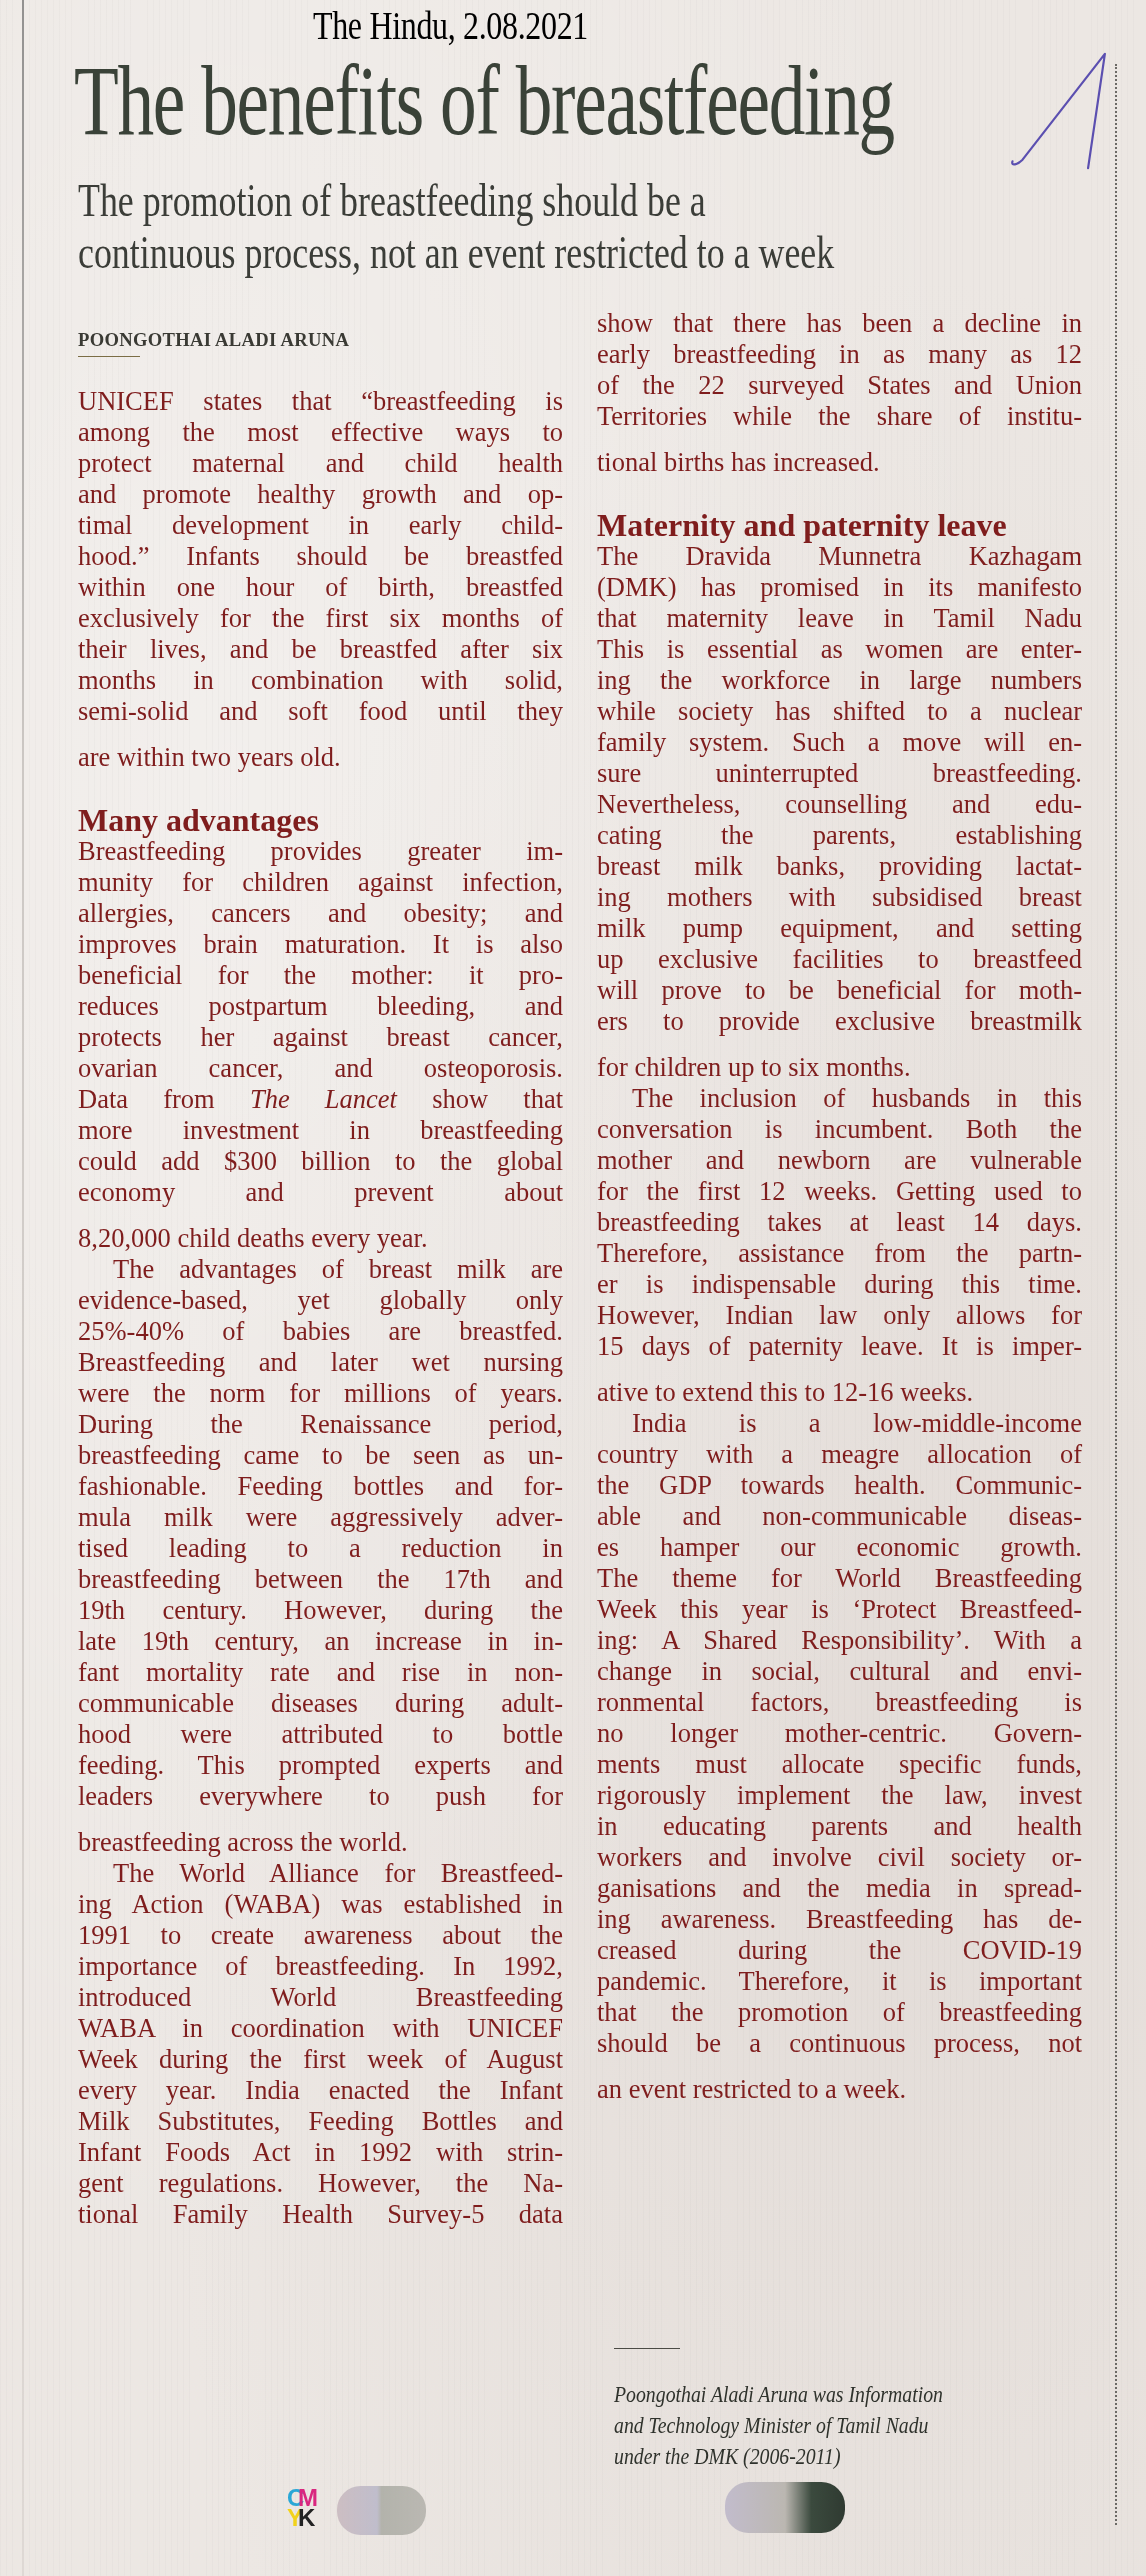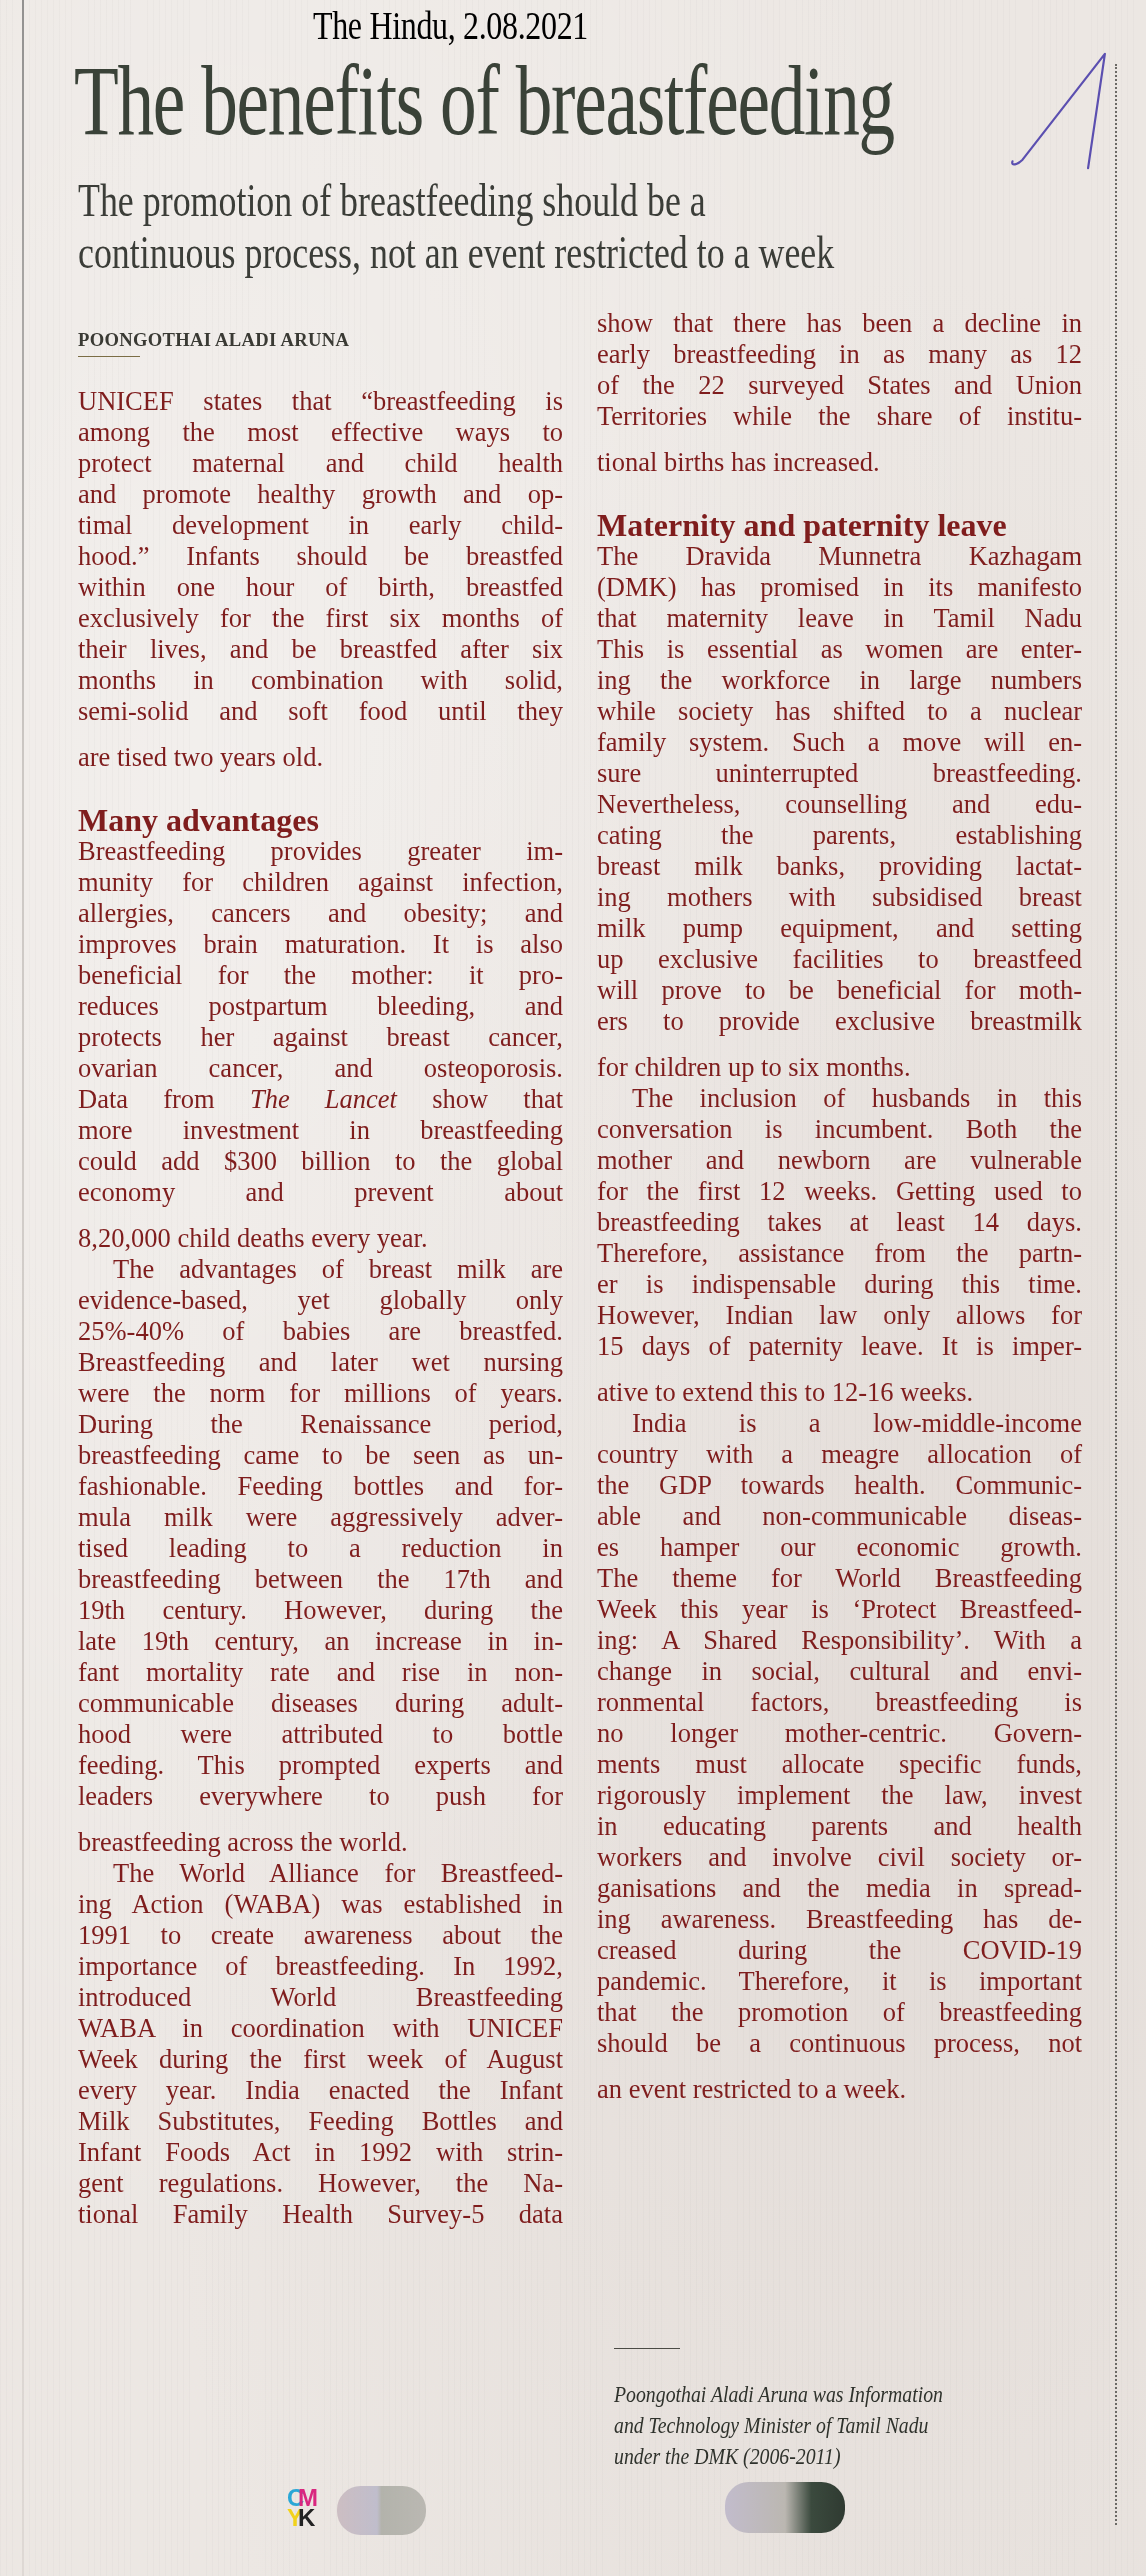--- a/index.html
+++ b/index.html
@@ -65,21 +65,21 @@
       <span class="line">among the most effective ways to</span>
       <span class="line">protect maternal and child health</span>
       <span class="line">and promote healthy growth and op-</span>
       <span class="line">timal development in early child-</span>
       <span class="line">hood.” Infants should be breastfed</span>
       <span class="line">within one hour of birth, breastfed</span>
       <span class="line">exclusively for the first six months of</span>
       <span class="line">their lives, and be breastfed after six</span>
       <span class="line">months in combination with solid,</span>
       <span class="line">semi-solid and soft food until they</span>
-      <span class="line last">are tised two years old.</span>
+      <span class="line last">are within two years old.</span>
     </div>
   <div class="gap"></div>
   <div class="subhead">Many advantages</div>
   <div id="lc2">
       <span class="line">Breastfeeding provides greater im-</span>
       <span class="line">munity for children against infection,</span>
       <span class="line">allergies, cancers and obesity; and</span>
       <span class="line">improves brain maturation. It is also</span>
       <span class="line">beneficial for the mother: it pro-</span>
       <span class="line">reduces postpartum bleeding, and</span>

